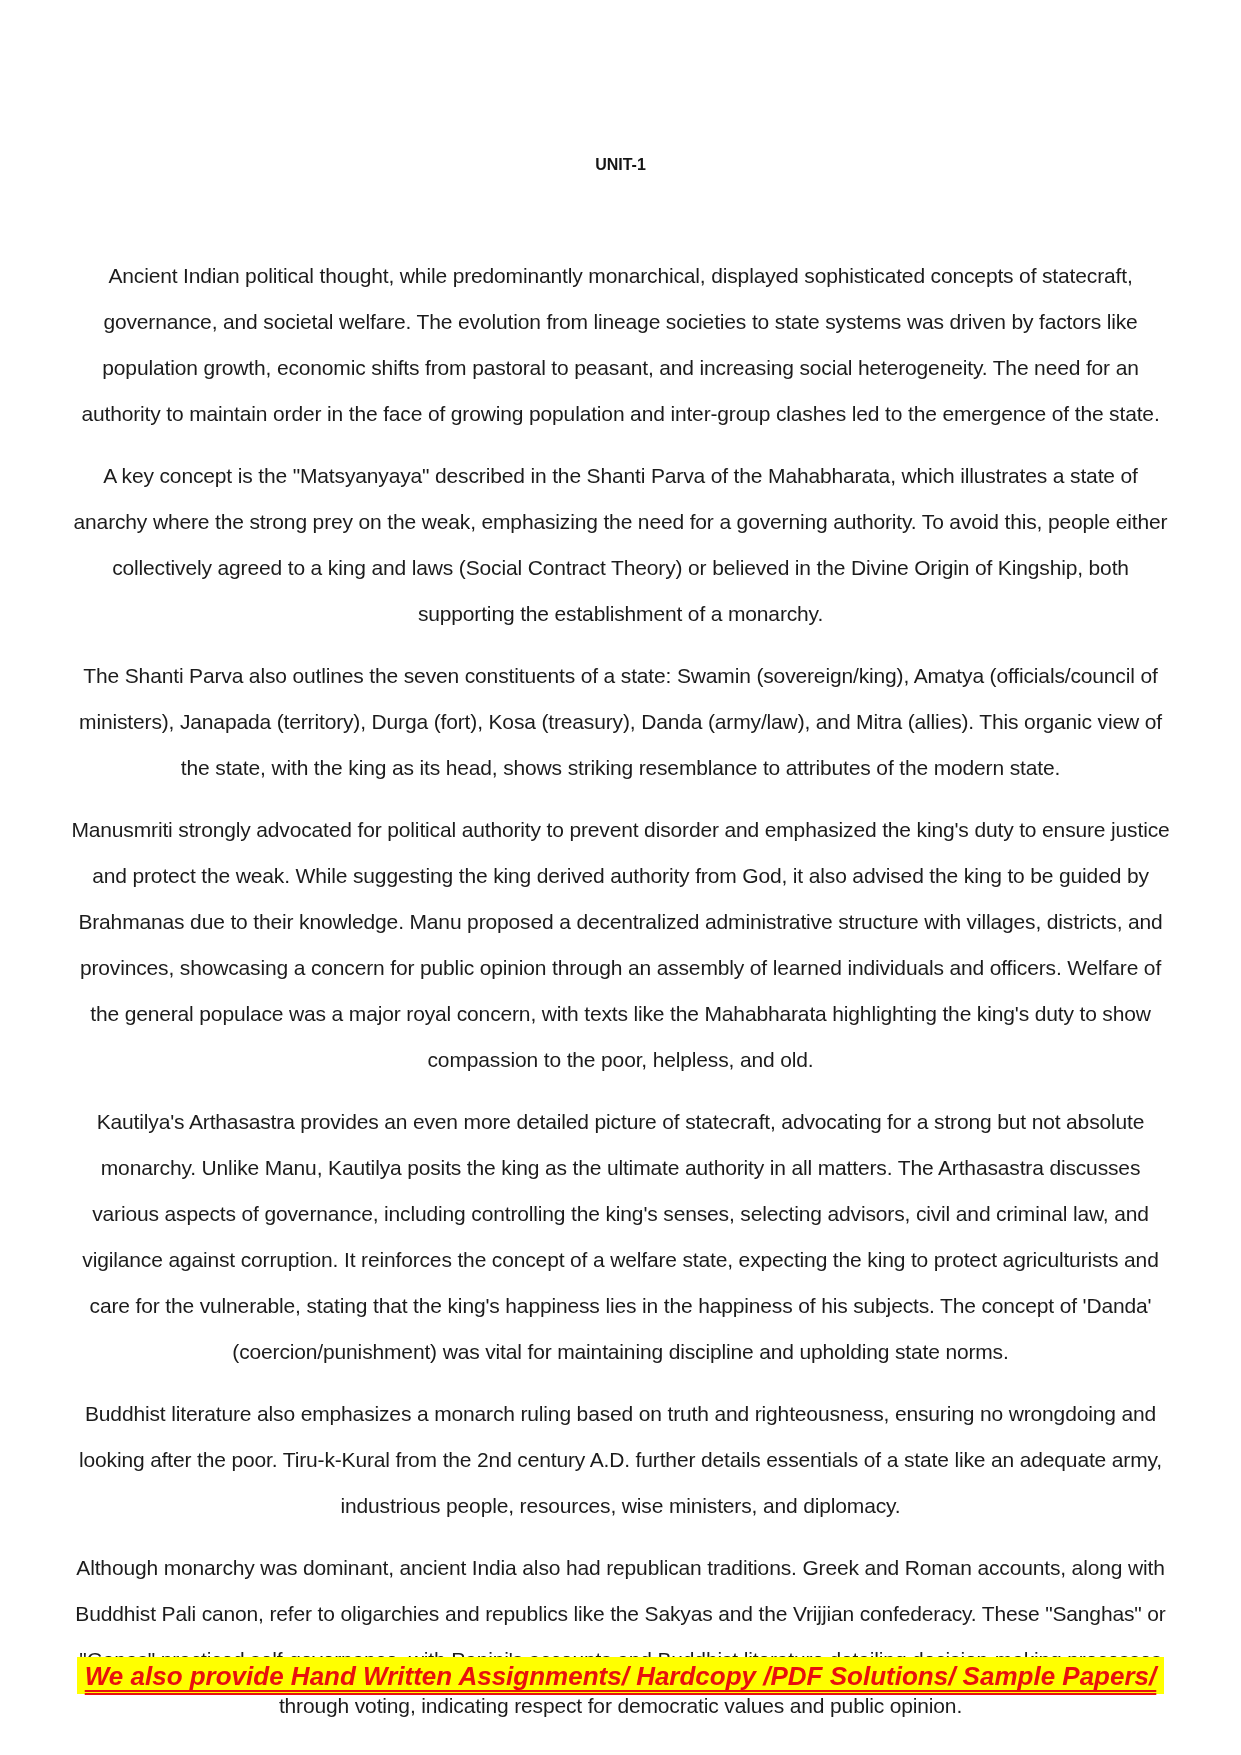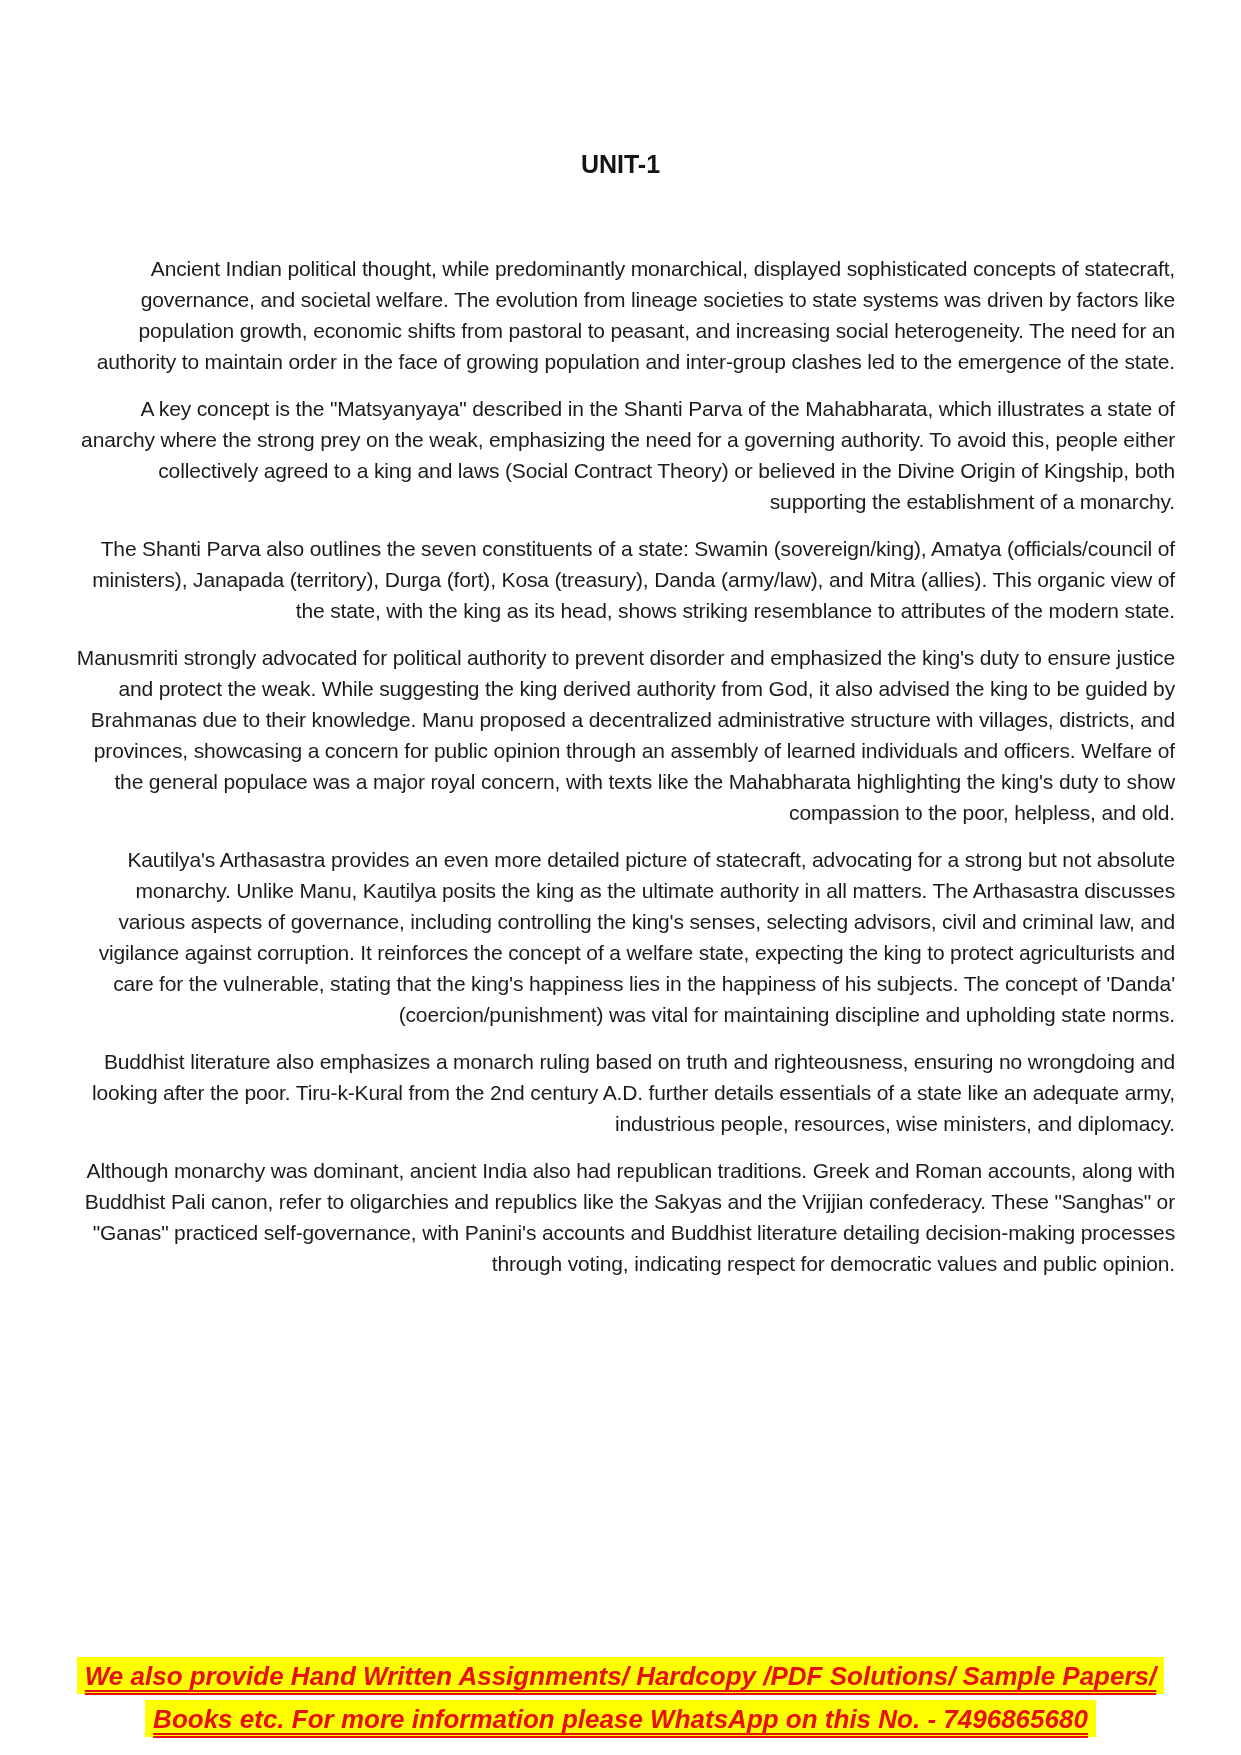--- a/index.html
+++ b/index.html
@@ -11,39 +11,39 @@
     font-family: "Liberation Sans", sans-serif;
     color: #1c1c1c;
     overflow: hidden;
   }
   .content {
     padding: 148px 66px 0 66px;
   }
   .doc-title {
     text-align: center;
     font-weight: bold;
-    font-size: 25px;
+    font-size: 16px;
     line-height: 33px;
     margin: 0 0 72px 0;
     color: #151515;
   }
   .q-heading {
     font-weight: bold;
     font-size: 21px;
     line-height: 33px;
     letter-spacing: -0.1px;
     margin: 0 0 24px 0;
     color: #151515;
   }
   .para {
     font-size: 21px;
-    line-height: 31px;
+    line-height: 46px;
     letter-spacing: -0.15px;
     margin: 0 0 16px 0;
-    text-align: right;
+    text-align: center;
   }
   .footer {
     position: absolute;
     top: 1655px;
     left: 0;
     width: 1241px;
     text-align: center;
     font-weight: bold;
     font-style: italic;
     font-size: 26px;
@@ -73,14 +73,13 @@
   <p class="para">The Shanti Parva also outlines the seven constituents of a state: Swamin (sovereign/king), Amatya (officials/council of ministers), Janapada (territory), Durga (fort), Kosa (treasury), Danda (army/law), and Mitra (allies). This organic view of the state, with the king as its head, shows striking resemblance to attributes of the modern state.</p>
   <p class="para">Manusmriti strongly advocated for political authority to prevent disorder and emphasized the king's duty to ensure justice and protect the weak. While suggesting the king derived authority from God, it also advised the king to be guided by Brahmanas due to their knowledge. Manu proposed a decentralized administrative structure with villages, districts, and provinces, showcasing a concern for public opinion through an assembly of learned individuals and officers. Welfare of the general populace was a major royal concern, with texts like the Mahabharata highlighting the king's duty to show compassion to the poor, helpless, and old.</p>
   <p class="para">Kautilya's Arthasastra provides an even more detailed picture of statecraft, advocating for a strong but not absolute monarchy. Unlike Manu, Kautilya posits the king as the ultimate authority in all matters. The Arthasastra discusses various aspects of governance, including controlling the king's senses, selecting advisors, civil and criminal law, and vigilance against corruption. It reinforces the concept of a welfare state, expecting the king to protect agriculturists and care for the vulnerable, stating that the king's happiness lies in the happiness of his subjects. The concept of 'Danda' (coercion/punishment) was vital for maintaining discipline and upholding state norms.</p>
   <p class="para">Buddhist literature also emphasizes a monarch ruling based on truth and righteousness, ensuring no wrongdoing and looking after the poor. Tiru-k-Kural from the 2nd century A.D. further details essentials of a state like an adequate army, industrious people, resources, wise ministers, and diplomacy.</p>
   <p class="para">Although monarchy was dominant, ancient India also had republican traditions. Greek and Roman accounts, along with Buddhist Pali canon, refer to oligarchies and republics like the Sakyas and the Vrijjian confederacy. These "Sanghas" or "Ganas" practiced self-governance, with Panini's accounts and Buddhist literature detailing decision-making processes through voting, indicating respect for democratic values and public opinion.</p>
 
 </div>
 
 <div class="footer">
   <div><span class="hl">We also provide Hand Written Assignments/ Hardcopy /PDF Solutions/ Sample Papers/</span></div>
-  <div><span class="hl">Books etc. For more information please WhatsApp on this No. - 7496865680</span></div>
 </div>
 
 </body></html>

